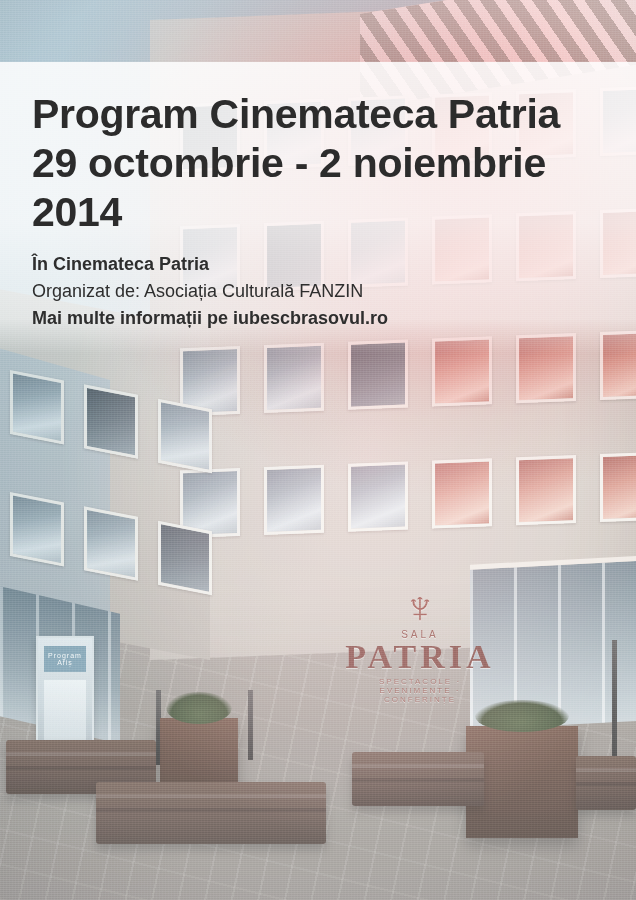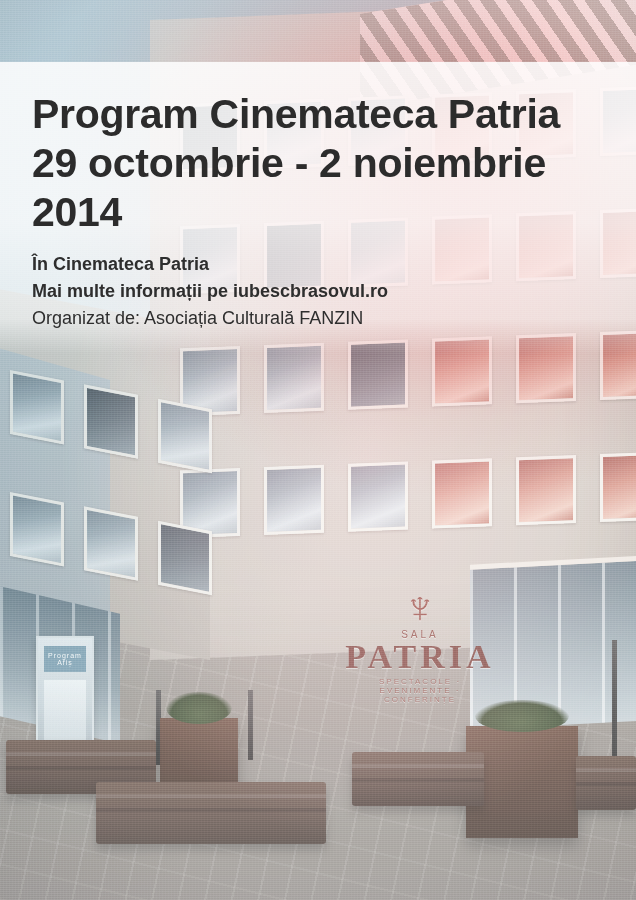--- a/index.html
+++ b/index.html
@@ -405,17 +405,17 @@
     <div class="grade-pink"></div>
     <div class="grade-pink2"></div>
     <div class="grade-fade"></div>
     <div class="vignette"></div>
     <div class="grain"></div>
   </div>
 
   <div class="text-panel">
     <h1 class="title">Program Cinemateca Patria 29 octombrie - 2 noiembrie 2014</h1>
     <div class="meta-line">În Cinemateca Patria</div>
+    <div class="meta-line strong">Organizat de: Asociația Culturală FANZIN</div>
     <div class="meta-line">Mai multe informații pe iubescbrasovul.ro</div>
-    <div class="meta-line strong">Organizat de: Asociația Culturală FANZIN</div>
   </div>
 
 </div>
 
 </body></html>

